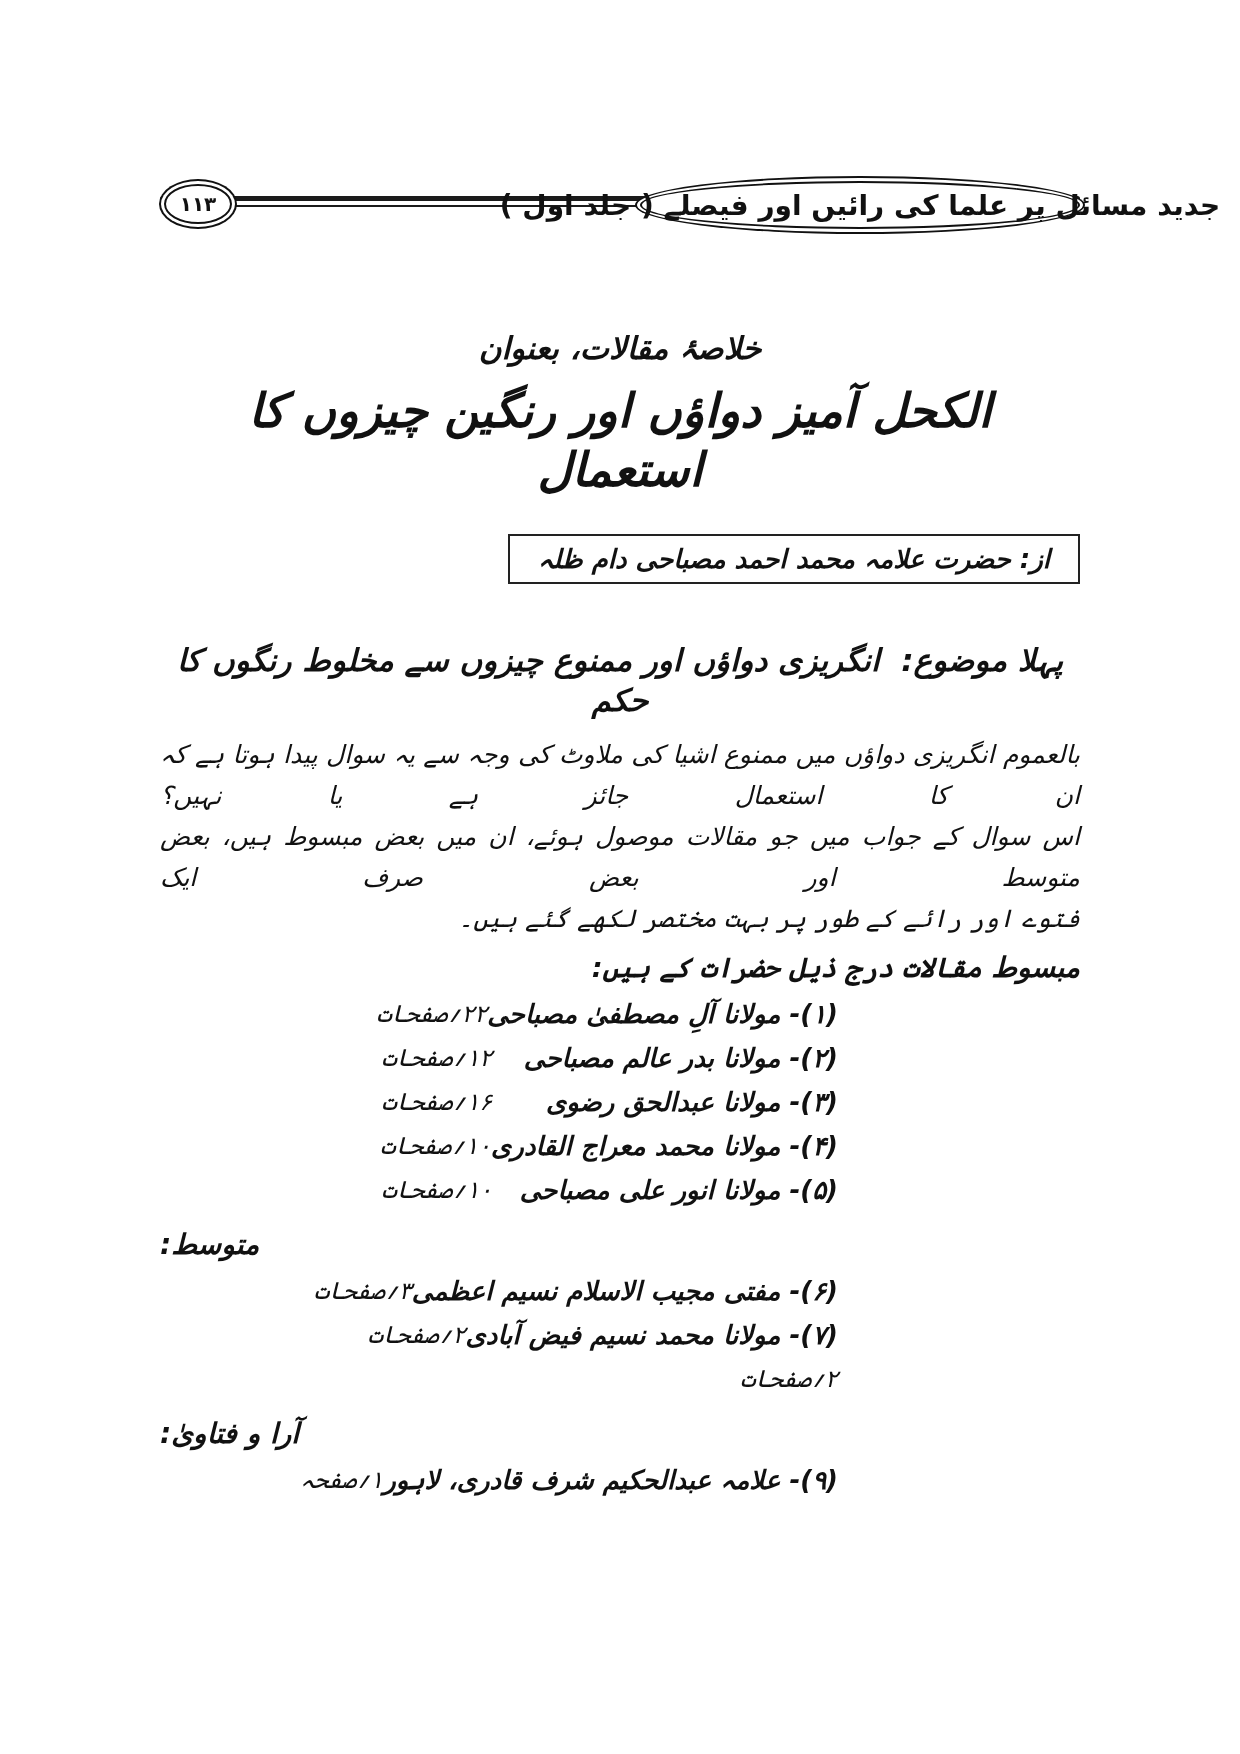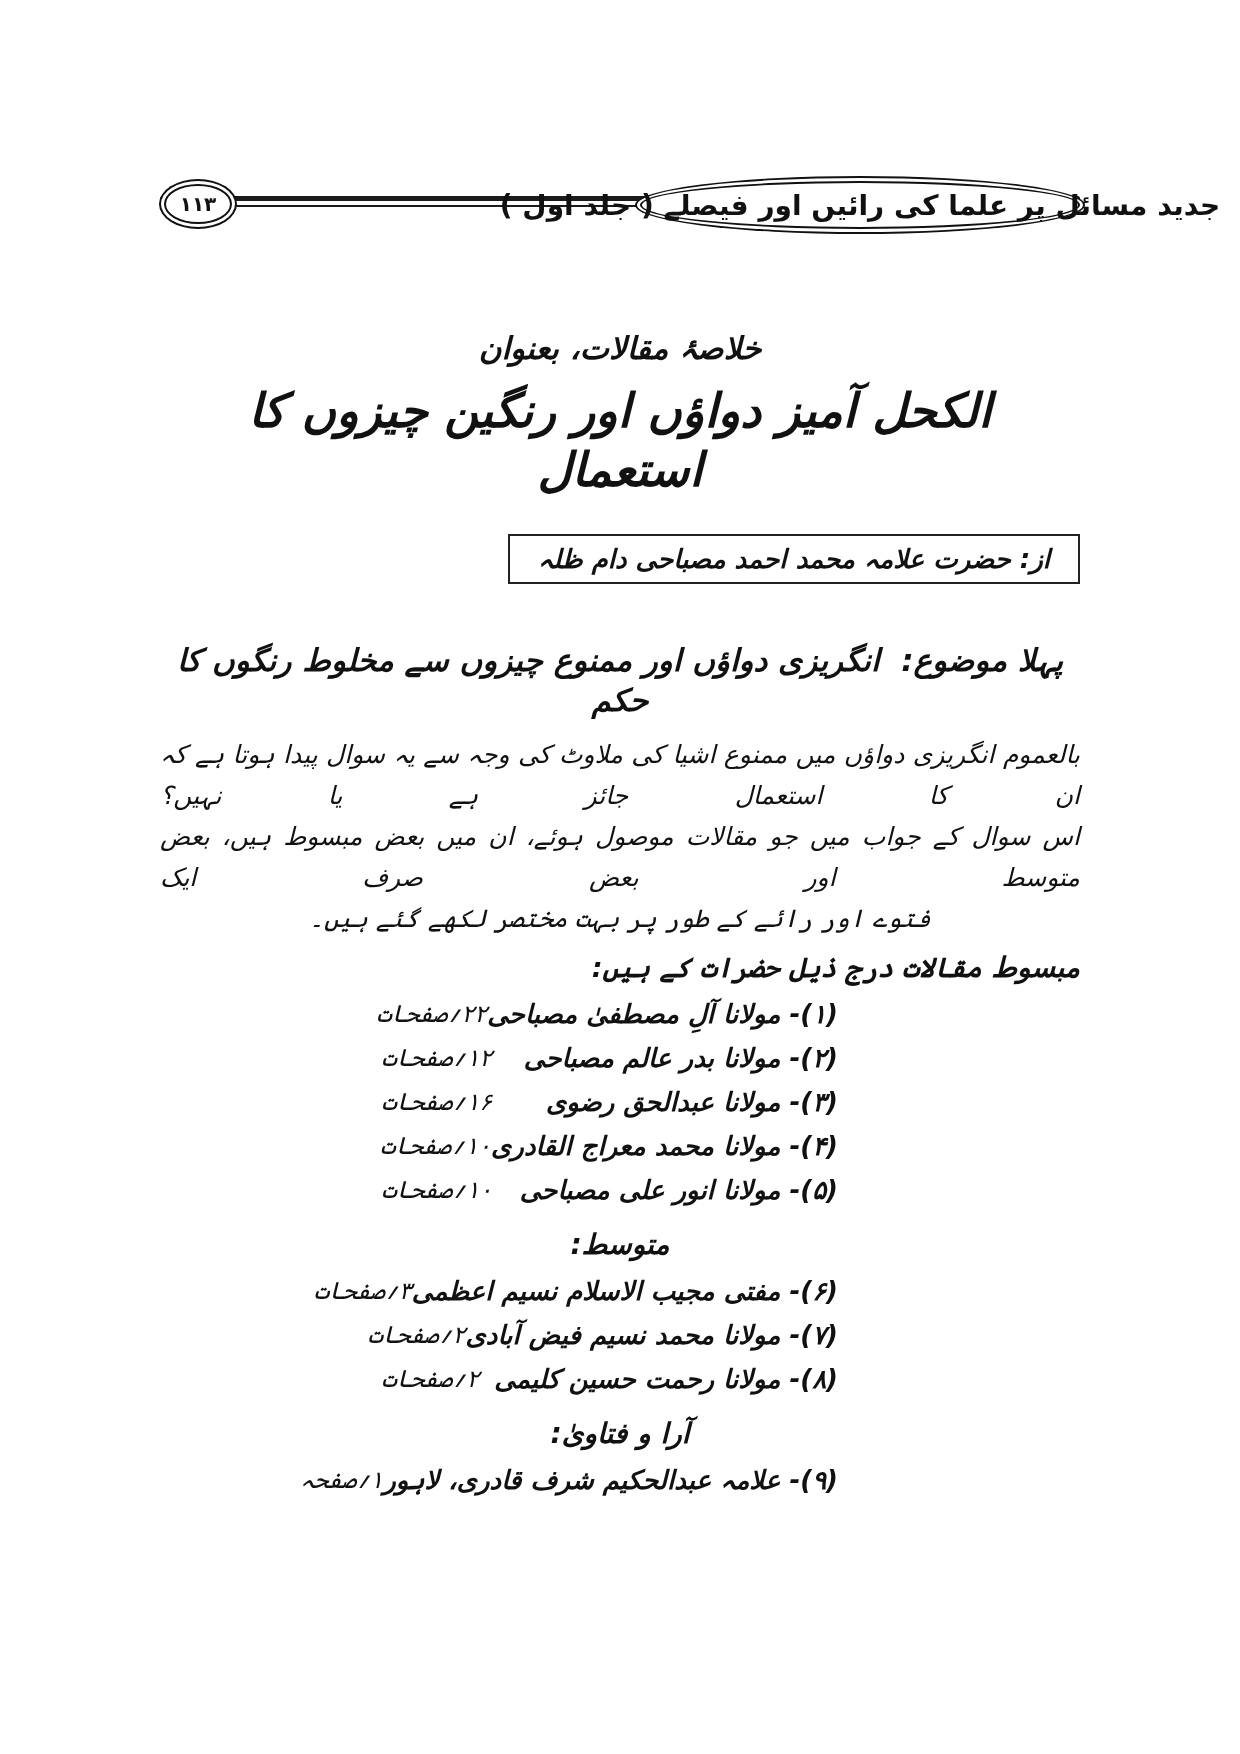--- a/index.html
+++ b/index.html
@@ -114,21 +114,21 @@
     line-height: 1.3;
   }
   .topic-label { font-size: 31px; margin-left: 16px; font-weight: 800; }
   .topic-title { font-size: 31px; }
 
   .paragraph {
     margin-top: 14px;
     font-size: 25px;
     line-height: 41px;
   }
-  .para-line { text-align: center; }
+  .para-line { text-align: right; }
   .para-line.justified {
     text-align: justify;
     text-align-last: justify;
   }
 
   .list-heading {
     margin-top: 12px;
     text-align: right;
     font-size: 27px;
     font-weight: 700;
@@ -144,21 +144,21 @@
     padding-right: 242px;
     padding-left: 222px;
     font-size: 26px;
   }
   .entry-name  { font-weight: 600; white-space: nowrap; }
   .entry-pages { font-size: 24px; white-space: nowrap; }
 
   .section-heading {
     margin-top: 16px;
     margin-bottom: 6px;
-    text-align: center;
+    text-align: left;
     font-size: 28px;
     font-weight: 800;
   }
 </style>
 </head>
 <body>
 
 <div class="page">
 
   <div class="header-band">
@@ -225,21 +225,20 @@
     <div class="entries">
       <div class="entry-row">
         <span class="entry-name">(۶)- مفتی مجیب الاسلام نسیم اعظمی</span>
         <span class="entry-pages">۳؍صفحات</span>
       </div>
       <div class="entry-row">
         <span class="entry-name">(۷)- مولانا محمد نسیم فیض آبادی</span>
         <span class="entry-pages">۲؍صفحات</span>
       </div>
       <div class="entry-row">
-        <span class="entry-name">(۸)- مولانا رحمت حسین کلیمی</span>
         <span class="entry-pages">۲؍صفحات</span>
       </div>
     </div>
 
     <div class="section-heading">آرا و فتاویٰ:</div>
 
     <div class="entries">
       <div class="entry-row">
         <span class="entry-name">(۹)- علامہ عبدالحکیم شرف قادری، لاہور</span>
         <span class="entry-pages">۱؍صفحہ</span>

